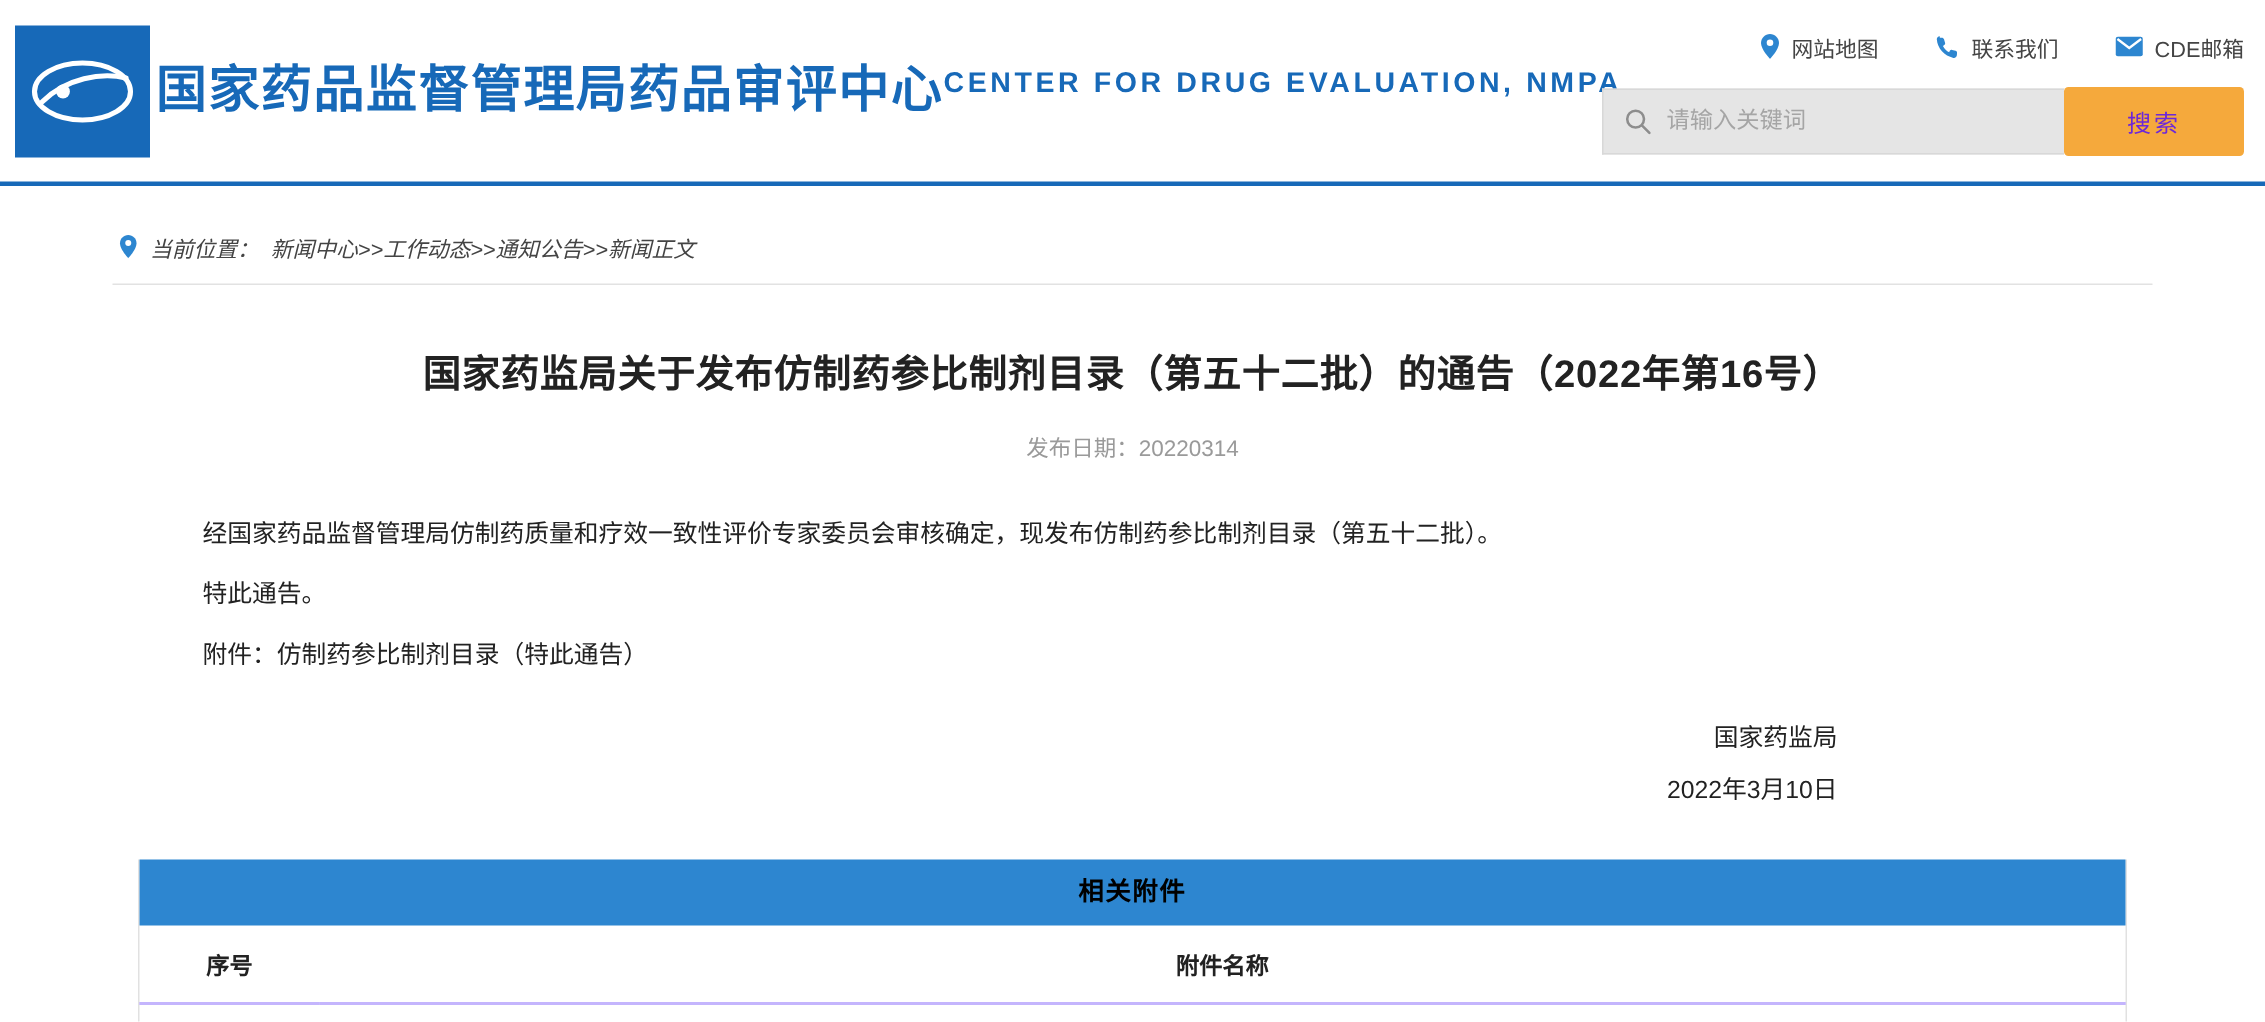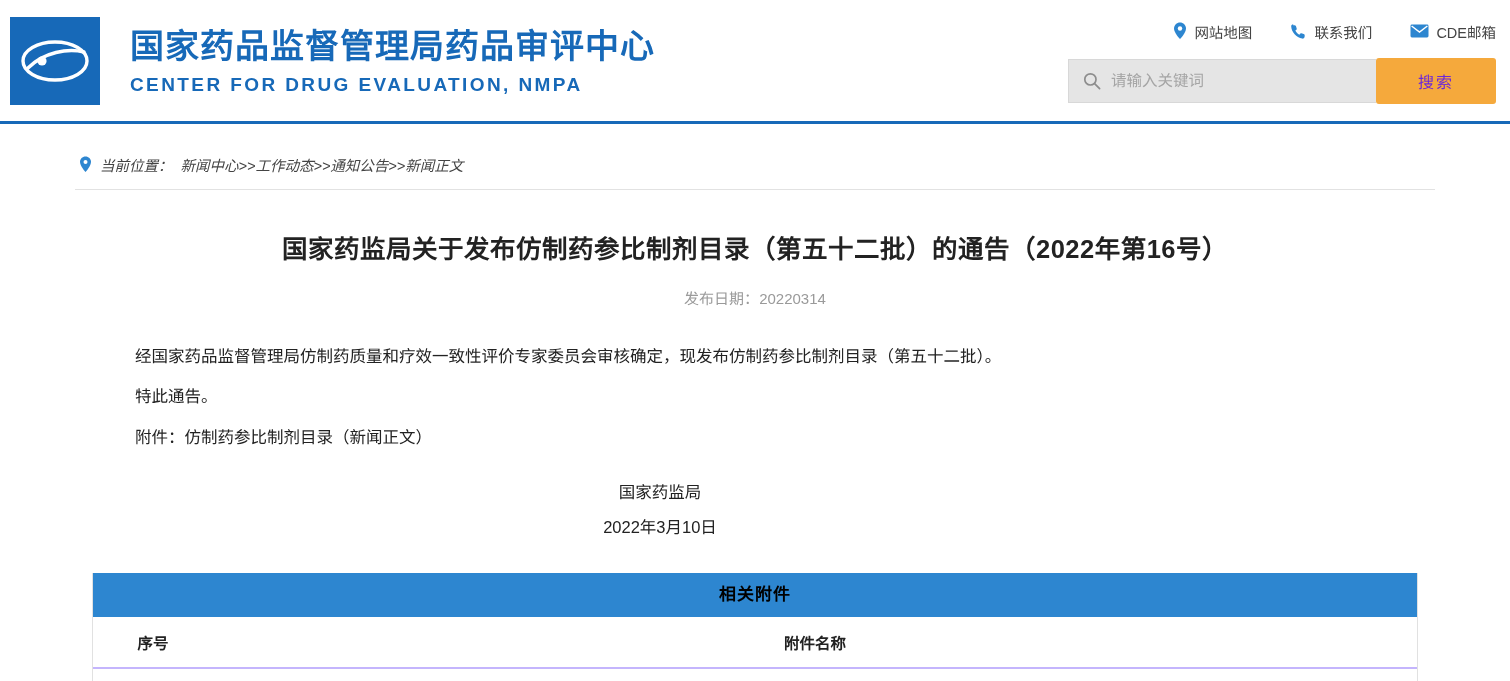--- a/index.html
+++ b/index.html
@@ -25,23 +25,23 @@
     height: 88px;
     margin-left: 10px;
     background: #1769b8;
     display: flex;
     align-items: center;
     justify-content: center;
     flex: 0 0 auto;
   }
   .logo-block svg { display: block; }
   .title-block {
-    margin-left: 30px;
-    display: flex;
-    flex-direction: column;
+    margin-left: 4px;
+    display: flex;
+    flex-direction: row;
     justify-content: center;
   }
   .title-cn {
     font-size: 34px;
     font-weight: bold;
     color: #1769b8;
     letter-spacing: 1px;
     line-height: 1.25;
     font-family: "Liberation Sans", sans-serif;
   }
@@ -155,21 +155,21 @@
     padding-top: 22px;
   }
   .doc-body { padding: 28px 40px 0 40px; }
   .doc-body p {
     font-size: 16.5px;
     color: #222;
     line-height: 2.45;
     text-indent: 0;
   }
   .sign {
-    text-align: center;
+    text-align: right;
     padding-right: 190px;
     margin-top: 18px;
   }
   .sign div {
     font-size: 16.5px;
     color: #222;
     line-height: 2.1;
   }
 
   
@@ -295,21 +295,21 @@
 
   <div class="doc-title">国家药监局关于发布仿制药参比制剂目录（第五十二批）的通告（2022年第16号）</div>
 
   <div class="doc-date">
     <span>发布日期：</span><span>20220314</span>
   </div>
 
   <div class="doc-body">
     <p>经国家药品监督管理局仿制药质量和疗效一致性评价专家委员会审核确定，现发布仿制药参比制剂目录（第五十二批）。</p>
     <p>特此通告。</p>
-    <p>附件：仿制药参比制剂目录（新闻正文）</p>
+    <p>附件：仿制药参比制剂目录（特此通告）</p>
   </div>
 
   <div class="sign">
     <div>国家药监局</div>
     <div>2022年3月10日</div>
   </div>
 </div>
 
 <div class="attach">
   <div class="attach-head">相关附件</div>

